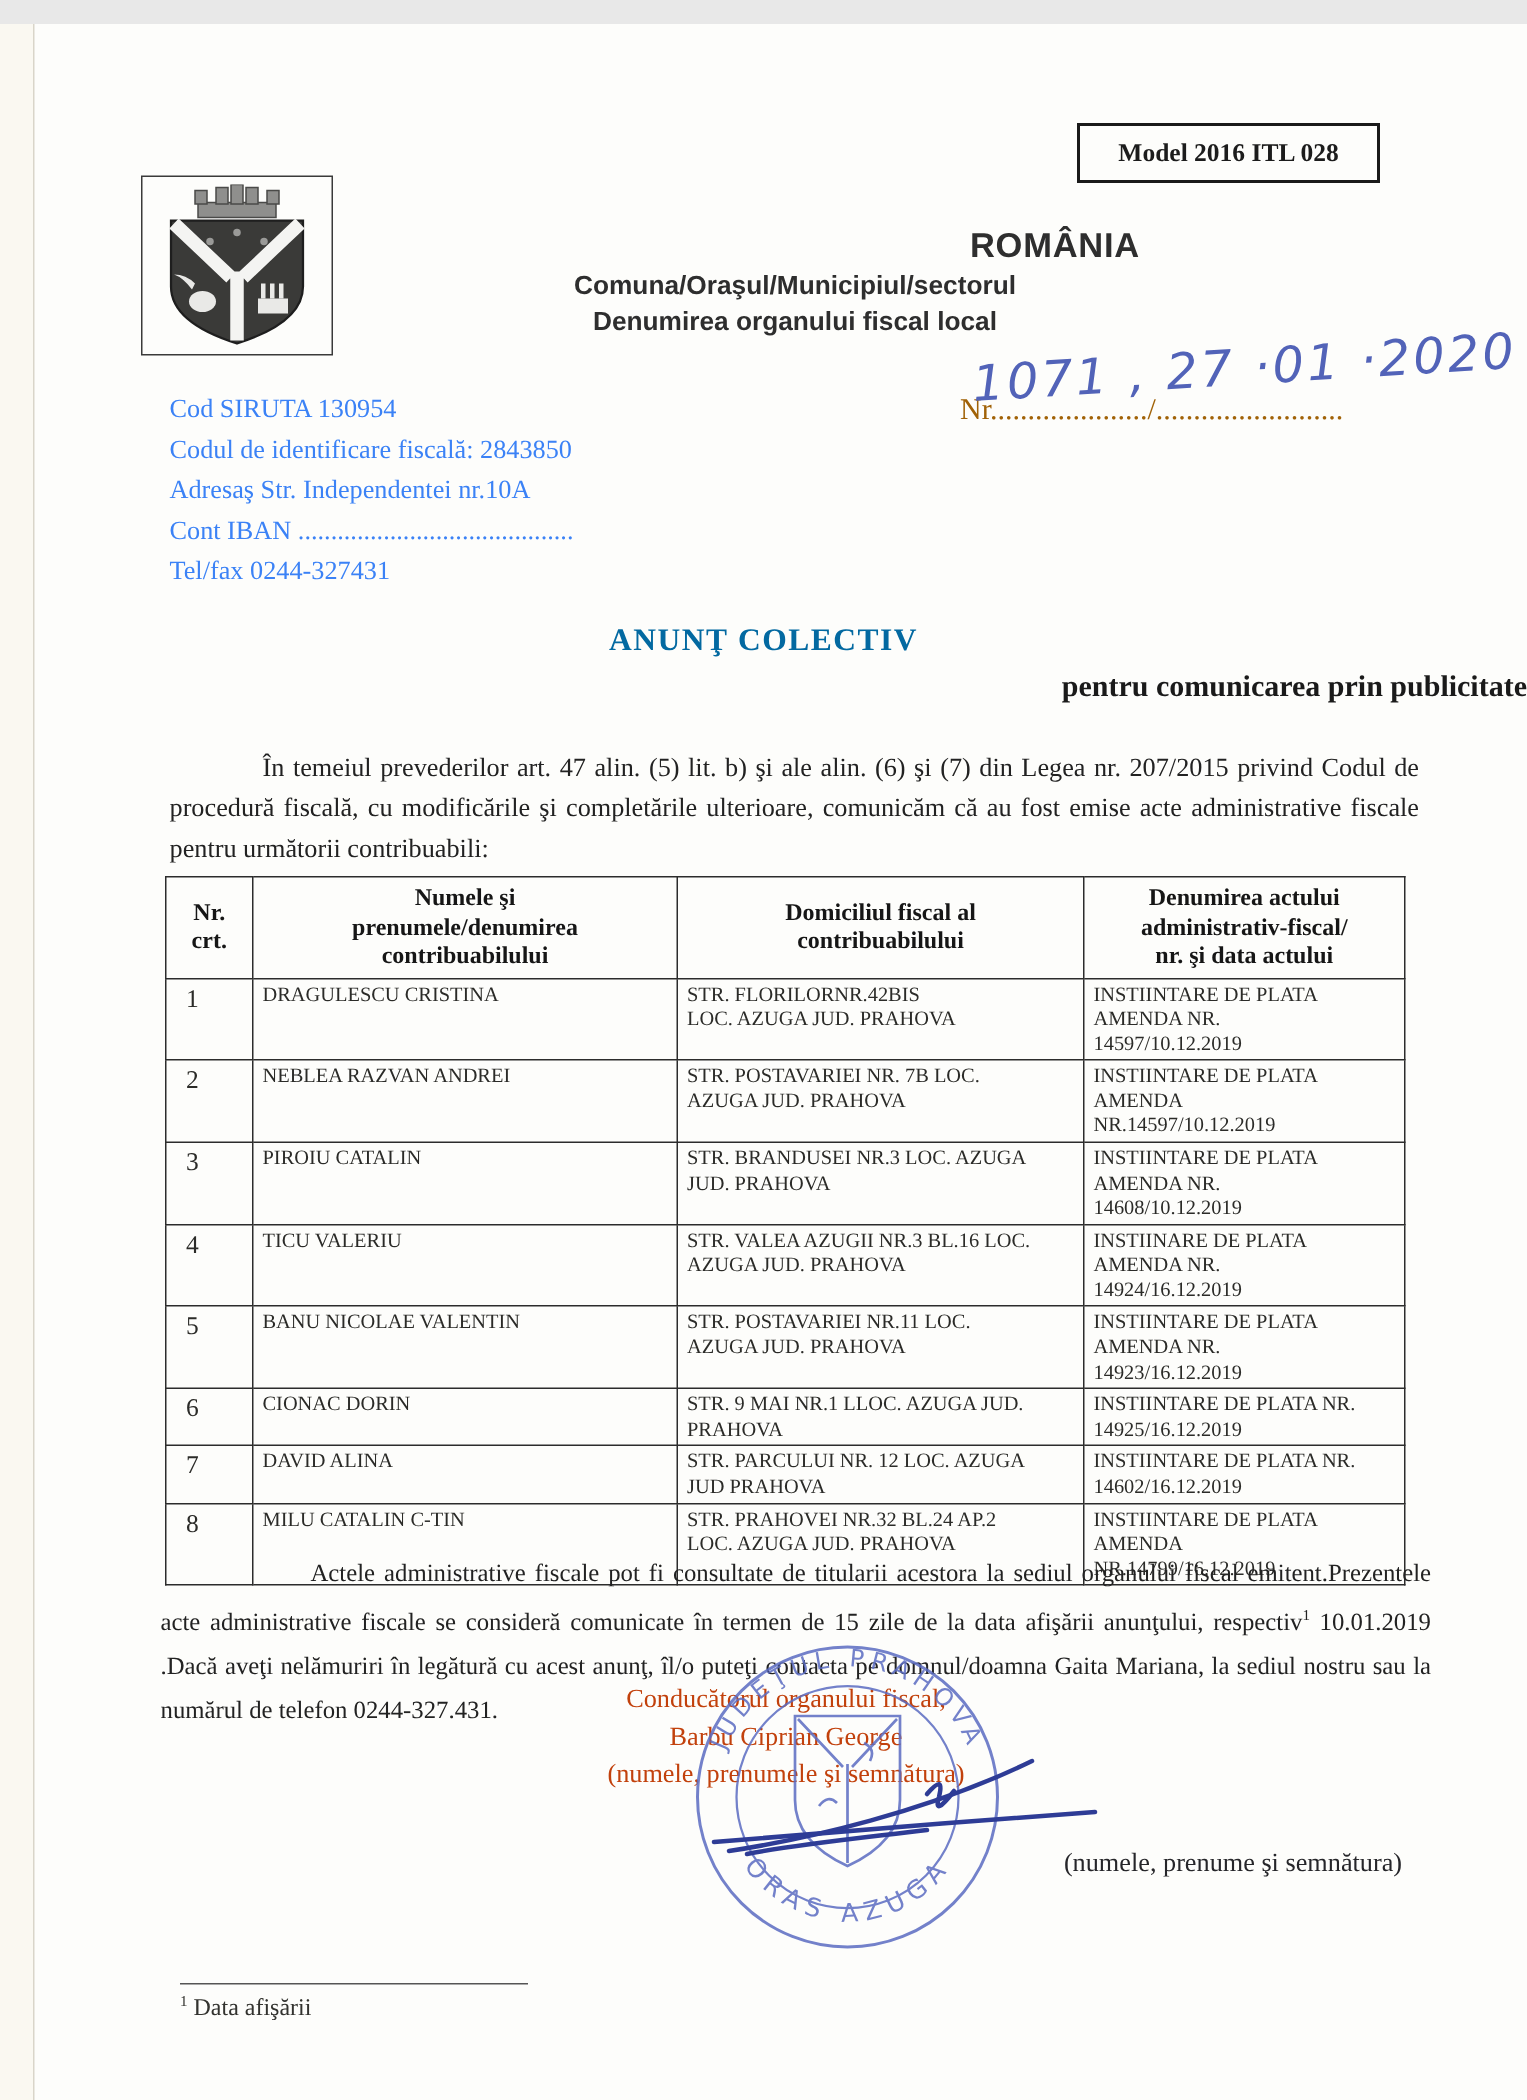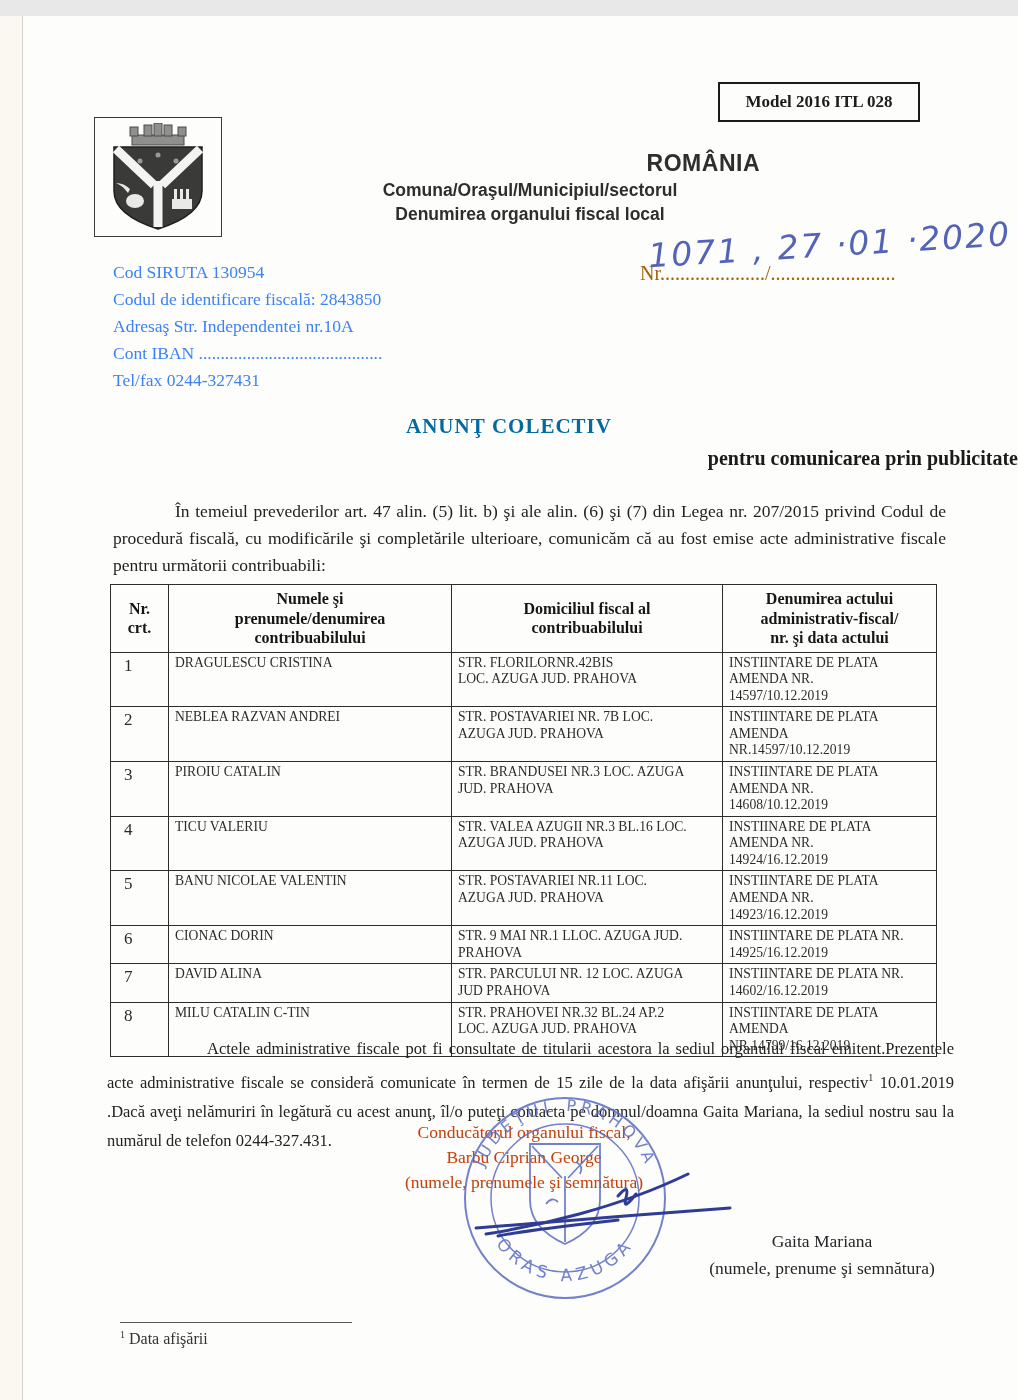--- a/index.html
+++ b/index.html
@@ -325,19 +325,18 @@
   <svg class="sig-strokes" width="300" height="110" viewBox="0 0 300 110">
     <g fill="none" stroke="#2e3c96" stroke-width="3" stroke-linecap="round">
       <path d="M 18 78 C 70 70 150 52 220 18"></path>
       <path d="M 8 72 C 80 66 180 58 262 52"></path>
       <path d="M 30 80 C 60 74 100 70 150 64"></path>
       <path d="M 150 40 q 12 -14 8 2 q -4 14 10 -4"></path>
     </g>
   </svg>
 
   <div class="sig-right">
-    <div>Gaita Mariana</div>
     <div>(numele, prenume şi semnătura)</div>
   </div>
 
   <div class="footnote-rule"></div>
   <div class="footnote"><sup>1</sup><span>Data afişării</span></div>
 </div>
 
 </body></html>

